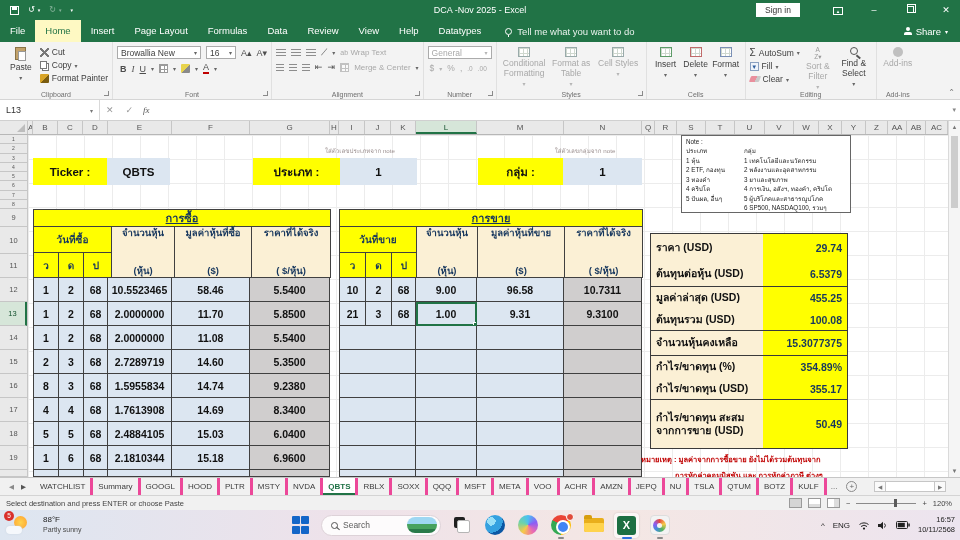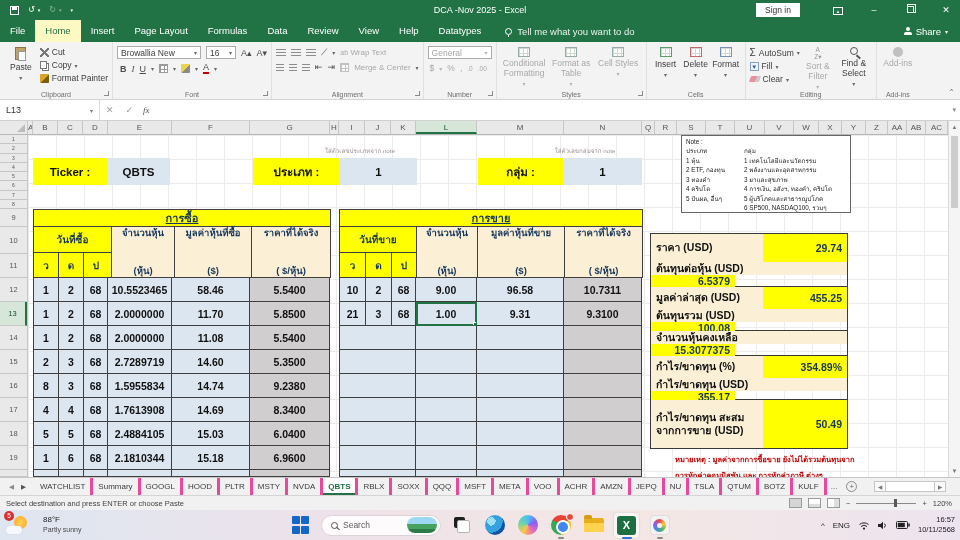--- a/index.html
+++ b/index.html
@@ -114,21 +114,21 @@
   .trow { display:flex; height:24px; }
   .trow.partial { height:7px; }
   .tc { border-right:1px solid #404040; border-bottom:1px solid #404040; display:flex; align-items:center; justify-content:center; font-size:10.5px; color:#111; overflow:hidden; }
   .c-blue { background:#dce6f1; }
   .c-gray { background:#d0cece; }
   .sel-cell { outline:2px solid #217346; outline-offset:-2px; position:relative; z-index:3; }
   .sel-cell .handle { position:absolute; right:-1px; bottom:-1px; width:4px; height:4px; background:#217346; border:1px solid #fff; }
 
   .summary { position:absolute; left:650px; top:98px; width:198px; border:1.5px solid #3a3a3a; z-index:7; }
   .srow { display:flex; }
-  .srow.grp-end { border-bottom:1.5px solid #3a3a3a;flex-direction:column; }
+  .srow.grp-end { border-bottom:1.5px solid #3a3a3a; }
   .slabel { flex:1; background:#fbf0d5; font-size:10.5px; font-weight:bold; color:#111; display:flex; align-items:center; padding-left:5px; line-height:1.25; }
   .sval { width:84px; background:#ffff00; color:#17375e; font-weight:bold; font-size:10.5px; display:flex; align-items:center; justify-content:flex-end; padding-right:5px; }
   .rednote { position:absolute; color:#c00000; font-size:7.5px; font-weight:bold; z-index:7; }
 
   .vscroll { position:absolute; top:121px; right:0; width:12px; height:356px; background:#f5f5f5; border-left:1px solid #dadada; z-index:11; }
   .vs-arr { position:absolute; left:0; right:0; text-align:center; font-size:6px; color:#777; }
   .vs-thumb { position:absolute; left:2px; right:2px; top:15px; height:72px; background:#cdcdcd; }
 
   
   .tabsbar { position:absolute; top:477px; left:0; right:0; height:18px; background:#f1f1f1; border-top:1px solid #c6c6c6; display:flex; align-items:stretch; font-size:8px; color:#3c3c3c; z-index:12; }
@@ -738,21 +738,21 @@
       </div>
       <div class="srow grp-end" style="height: 22px;">
         <div class="slabel">กำไร/ขาดทุน (USD)</div>
         <div class="sval">355.17</div>
       </div>
       <div class="srow" style="height: 48px;">
         <div class="slabel">กำไร/ขาดทุน สะสม จากการขาย (USD)</div>
         <div class="sval">50.49</div>
       </div>
     </div>
-  <div class="rednote" style="left:675px;top:318px;width:198px;">หมายเหตุ : มูลค่าจากการซื้อขาย ยังไม่ได้รวมต้นทุนจาก</div>
+  <div class="rednote" style="left:641px;top:318px;width:198px;">หมายเหตุ : มูลค่าจากการซื้อขาย ยังไม่ได้รวมต้นทุนจาก</div>
   <div class="rednote" style="left:650px;top:334px;width:198px;text-align:center;">การหักค่าคอมมิสชัน และ การหักค่าภาษี ต่างๆ</div>
 </div>
 
 <div class="vscroll">
   <span class="vs-arr" style="top:3px">▲</span>
   <div class="vs-thumb"></div>
   <span class="vs-arr" style="bottom:3px">▼</span>
 </div>
 
 <div class="tabsbar">

